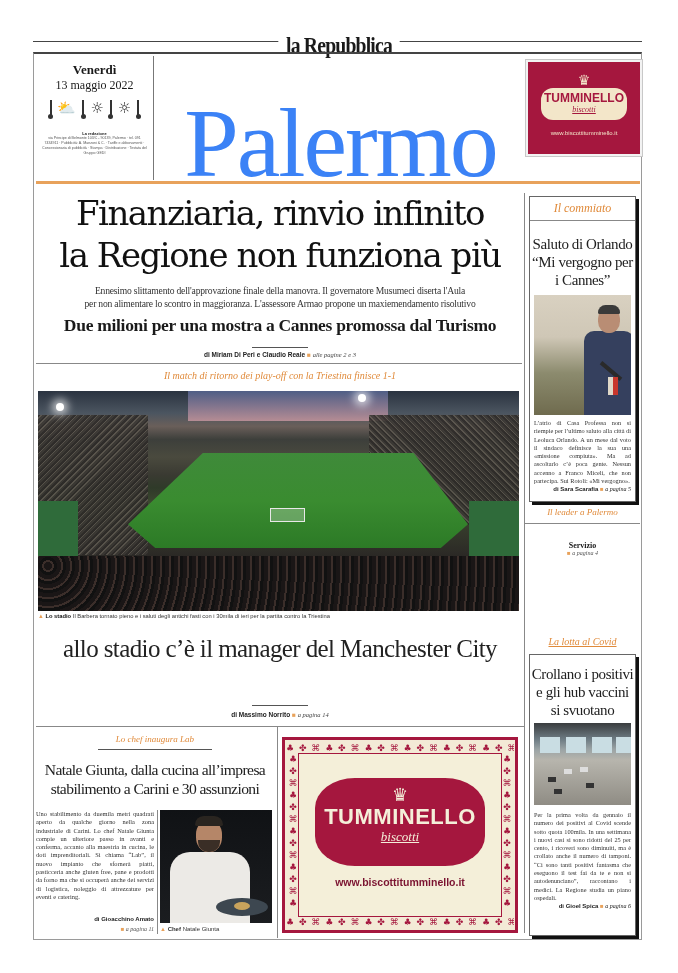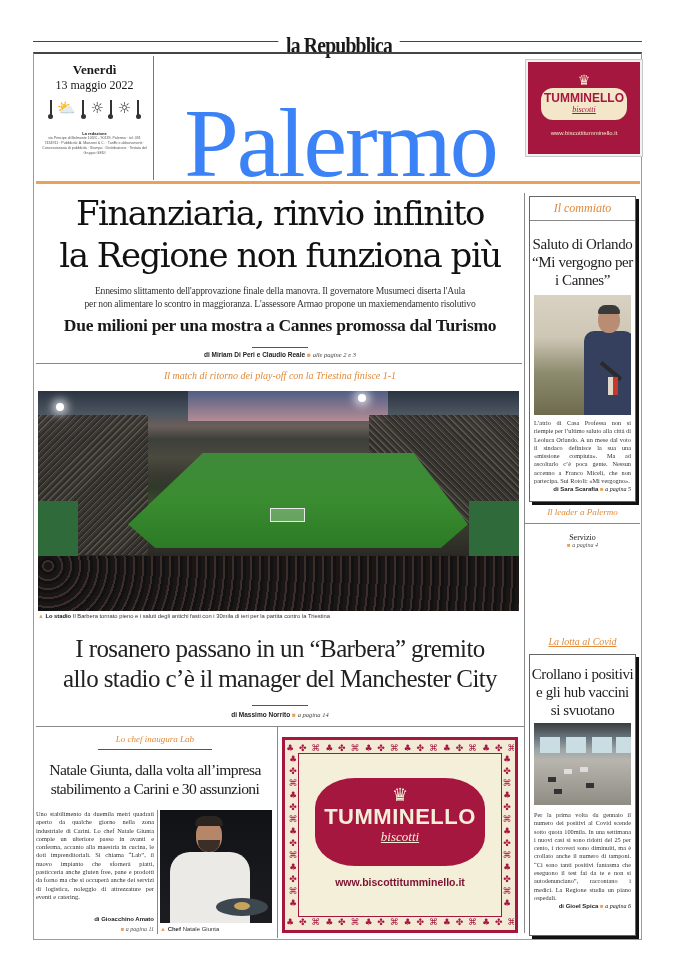--- a/index.html
+++ b/index.html
@@ -83,21 +83,21 @@
 
   .photo-orlando { margin: 6px 4px 4px; height: 120px; background: linear-gradient(180deg, #d9d1c1 0%, #cfc7b6 35%, #8c8b6e 65%, #6f6b4e 100%); position: relative; overflow: hidden; }
   .photo-orlando .person { position: absolute; left: 50px; top: 12px; width: 50px; height: 108px; }
   .photo-orlando .head { position: absolute; left: 14px; top: 0; width: 22px; height: 26px; border-radius: 45%; background: #b98d74; }
   .photo-orlando .hair { position: absolute; left: 14px; top: -2px; width: 22px; height: 9px; border-radius: 10px 10px 2px 2px; background: #3a3a3a; }
   .photo-orlando .suit { position: absolute; left: 0; top: 24px; width: 50px; height: 84px; border-radius: 10px 10px 0 0; background: #35405e; }
   .photo-orlando .mic { position: absolute; left: 14px; top: 62px; width: 26px; height: 4px; background: #2a2a2a; transform: rotate(40deg); }
   .photo-orlando .flag { position: absolute; left: 24px; top: 70px; width: 10px; height: 18px; background: linear-gradient(90deg, #e0d8c8 50%, #c8372d 50%); }
 
   .side-simple { position: absolute; left: 529px; width: 107px; text-align: center; }
-  .side-simple .servizio { font-family: "Liberation Serif", serif; font-weight: normal; font-size: 8px; }
+  .side-simple .servizio { font-family: "Liberation Serif", serif; font-weight: bold; font-size: 8px; margin-top: 8px; }
   .side-simple .pg { font-family: "Liberation Serif", serif; font-style: italic; font-size: 6px; color: #555; }
   .side-simple .pg .dot { color: #e8a25b; }
 
   .photo-hub { margin: 4px 4px 6px; height: 82px; background: linear-gradient(180deg, #3a3d3f 0%, #6e7c84 20%, #9aa3a5 32%, #b7b5ad 45%, #8f8c84 100%); position: relative; overflow: hidden; }
   .photo-hub .window { position: absolute; top: 14px; height: 16px; width: 20px; background: #c9dde3; }
   .photo-hub .chair { position: absolute; width: 8px; height: 5px; background: #333; }
   .photo-hub .chair.w { background: #ddd; }
 
   
   .bottom-chef { position: absolute; left: 36px; top: 730px; width: 238px; height: 206px; }
@@ -203,21 +203,20 @@
   <div class="light" style="left:320px; top:3px;"></div>
 </div>
 
 <div class="caption" style="left:38px; top:613px;">
   <span class="tri">▲</span>
   <b>Lo stadio</b>
   <span>Il Barbera tornato pieno e i saluti degli antichi fasti con i 30mila di ieri per la partita contro la Triestina</span>
 </div>
 
 <div class="second-headline">
-  <div>I rosanero passano in un “Barbera” gremito</div>
   <div>allo stadio c’è il manager del Manchester City</div>
 </div>
 <div class="short-rule" style="left:252px; top:705px; width:56px;"></div>
 <div class="byline" style="left:40px; top:711px; width:480px;">
   <b>di Massimo Norrito</b>
   <span class="dot"> ■ </span>
   <i>a pagina 14</i>
 </div>
 
 <div class="hline" style="left:36px; top:726px; width:488px;"></div>
@@ -271,21 +270,21 @@
     <span class="dot"> ■ </span>
     <i>a pagina 6</i>
   </div>
 </div>
 
 <div class="vline" style="left:277px; top:727px; height:211px;"></div>
 <div class="bottom-chef">
   <div class="k">Lo chef inaugura Lab</div>
   <div class="kr"></div>
   <div class="t">
-    <div>Natale Giunta, dalla volta all’impresa</div>
+    <div>Natale Giunta, dalla cucina all’impresa</div>
     <div>stabilimento a Carini e 30 assunzioni</div>
   </div>
   <div class="body">Uno stabilimento da duemila metri quadrati aperto da qualche giorno nella zona industriale di Carini. Lo chef Natale Giunta compie un ulteriore passo in avanti e conferma, accanto alla maestria in cucina, le doti imprenditoriali. Si chiama “Lab”, il nuovo impianto che sfornerà piatti, pasticceria anche gluten free, pane e prodotti da forno ma che si occuperà anche dei servizi di logistica, noleggio di attrezzature per eventi e catering.</div>
   <div class="by"><b>di Gioacchino Amato</b></div>
   <div class="pg"><span class="dot">■ </span><span>a pagina 11</span></div>
   <div class="vsep"></div>
   <div class="chef-photo">
     <div class="coat"></div>
     <div class="head"></div>
     <div class="hair"></div>

